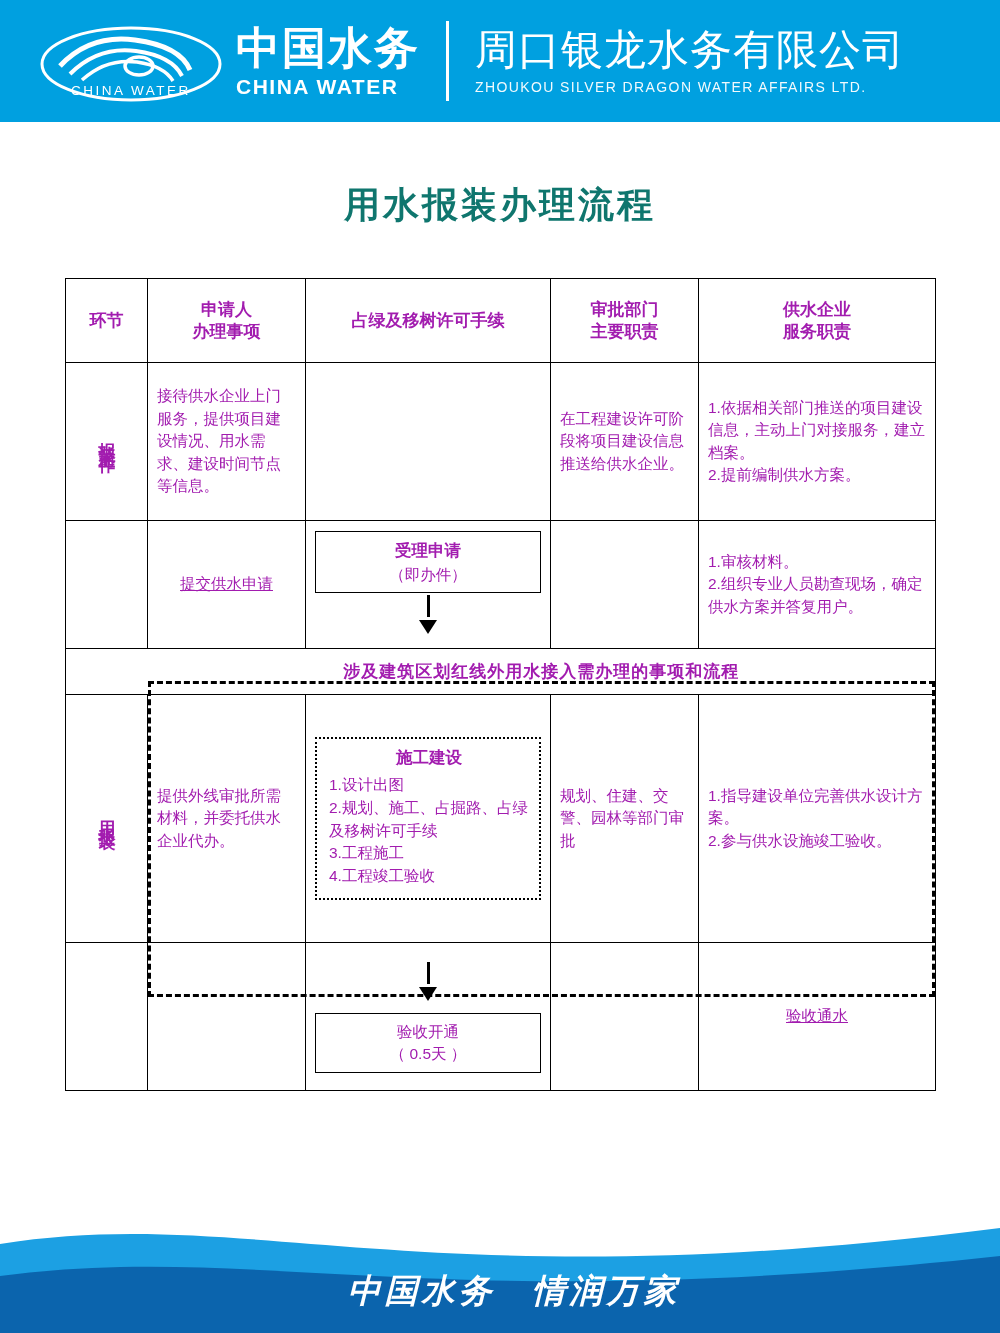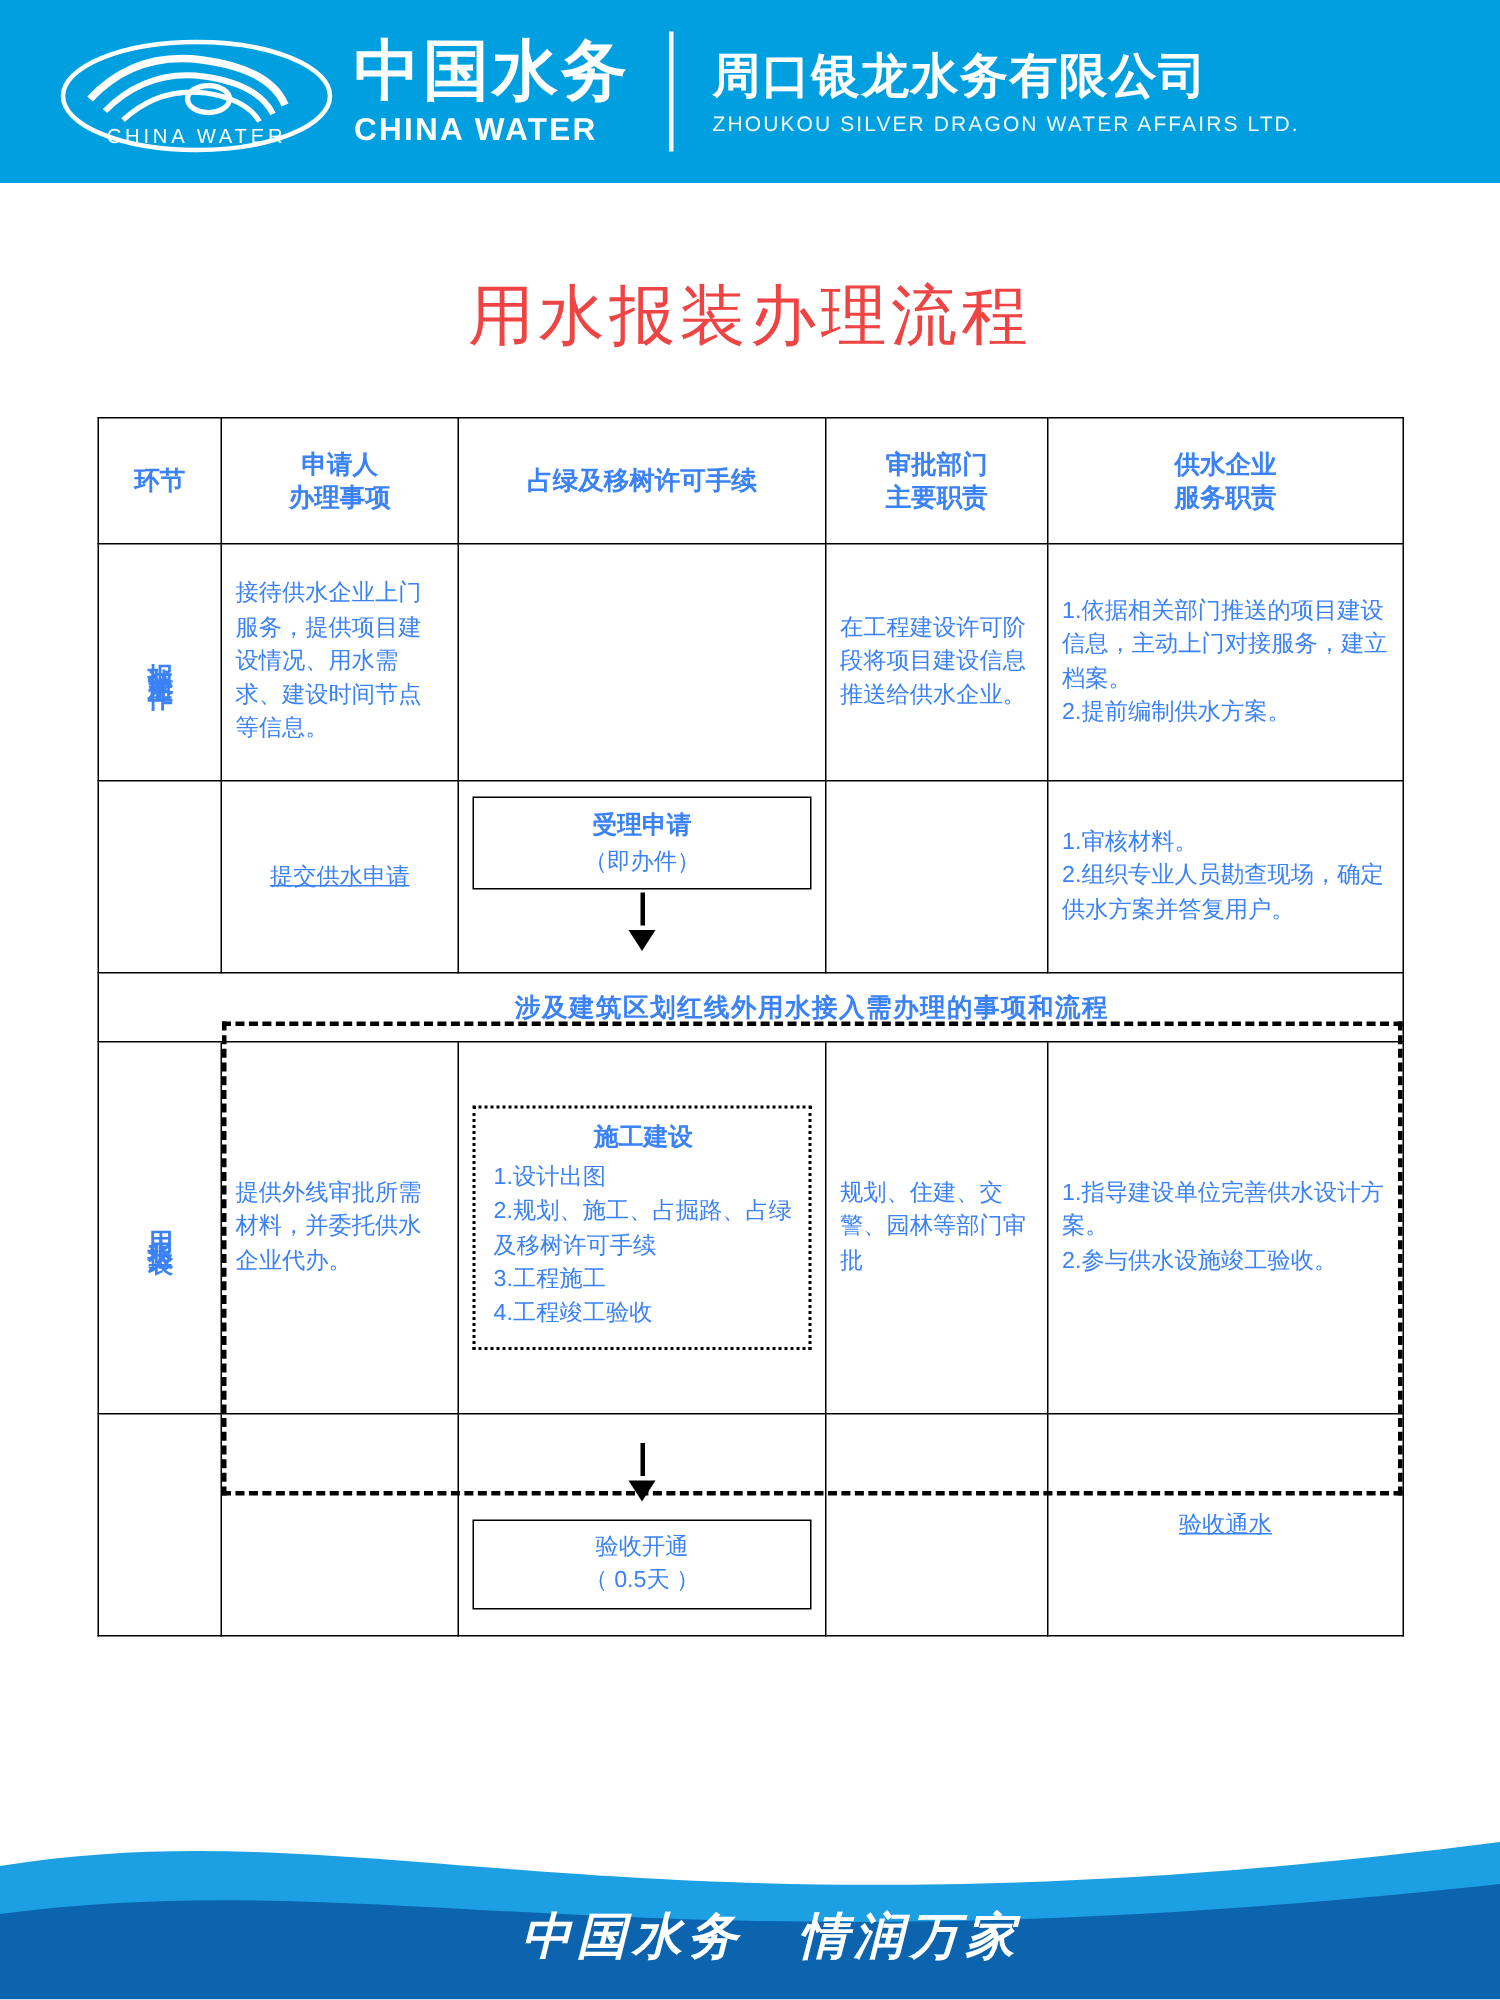--- a/index.html
+++ b/index.html
@@ -58,54 +58,54 @@
     height: 80px;
     background: #ffffff;
     margin: 0 26px 0 26px;
     flex: 0 0 auto;
   }
   .company {
     color: #ffffff;
     line-height: 1;
   }
   .company .cn {
-    font-size: 32px;
-    font-weight: bold;
+    font-size: 42px;
+    font-weight: normal;
     letter-spacing: 1px;
   }
   .company .en {
     font-size: 14px;
     letter-spacing: 1.4px;
     margin-top: 9px;
     opacity: .95;
   }
 
   
   .page-title {
     position: absolute;
     top: 181px;
     left: 0;
     width: 1000px;
     text-align: center;
-    font-size: 44px;
-    font-weight: normal;
-    color: #ef4444;
+    font-size: 36px;
+    font-weight: bold;
+    color: #0f766e;
     letter-spacing: 3px;
   }
 
   
   .flow-table {
     position: absolute;
     left: 65px;
     top: 278px;
     width: 870px;
     border-collapse: collapse;
     table-layout: fixed;
     font-size: 15.5px;
-    color: #3b82f6;
+    color: #a21caf;
   }
   .flow-table td, .flow-table th {
     border: 1.6px solid #000;
     vertical-align: middle;
     padding: 8px 9px;
     box-sizing: border-box;
   }
   .flow-table th {
     font-weight: bold;
     text-align: center;

